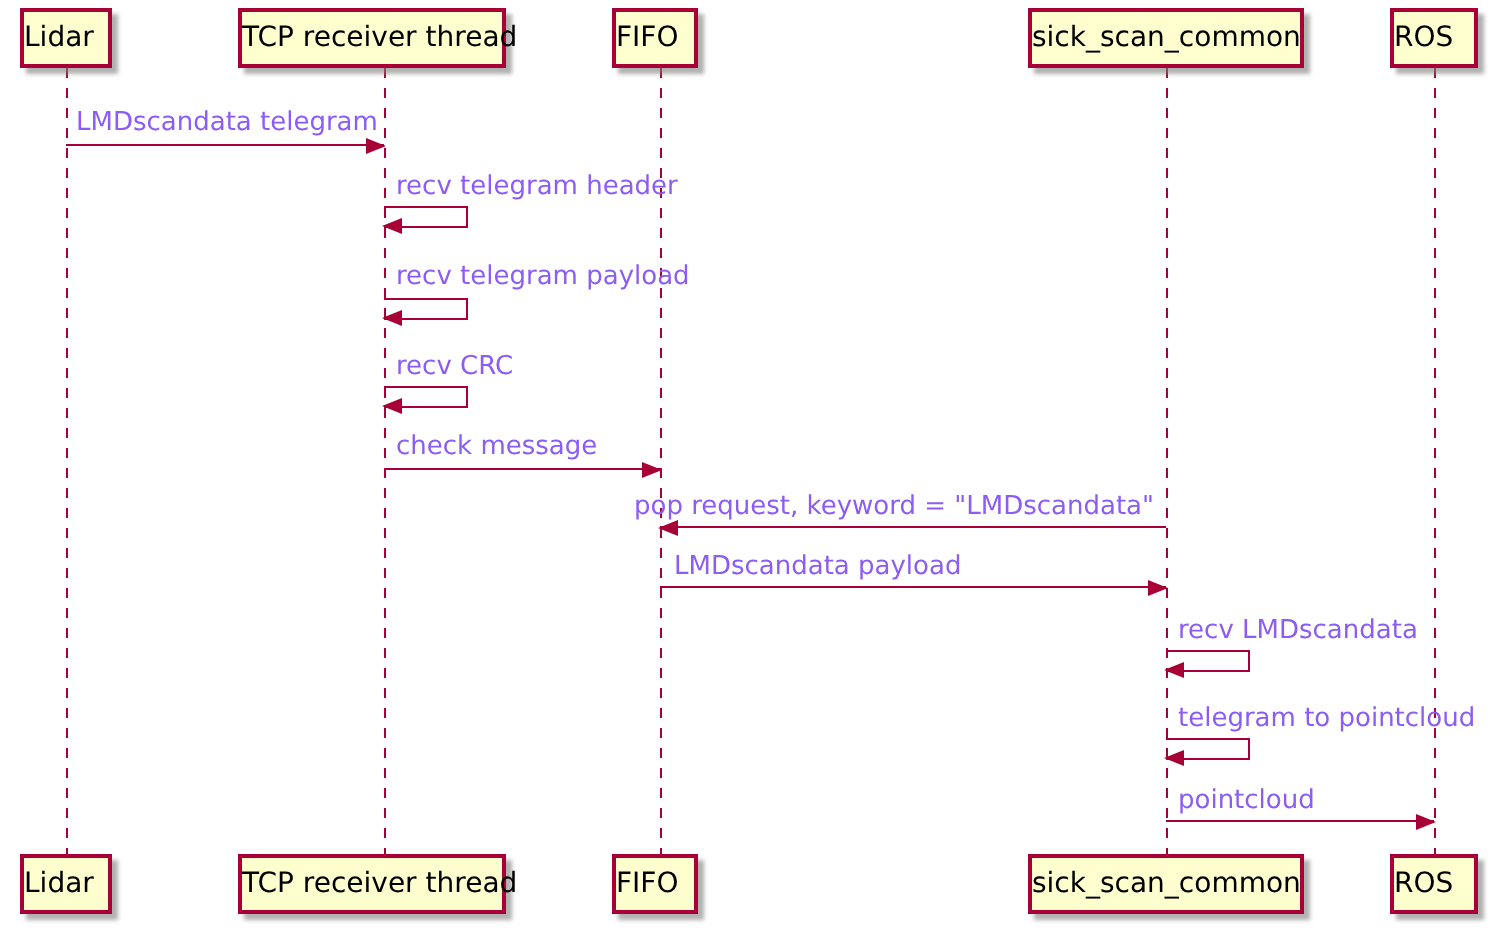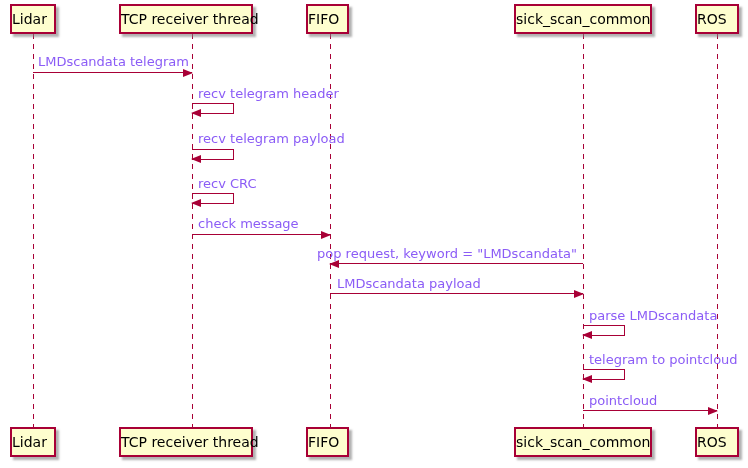--- a/index.html
+++ b/index.html
@@ -136,21 +136,21 @@
   <div class="msg-label lbl6">pop request, keyword = "LMDscandata"</div>
   <div class="arrow a6">
       <i class="head left"></i>
     </div>
 
   <div class="msg-label lbl7">LMDscandata payload</div>
   <div class="arrow a7">
       <i class="head right"></i>
     </div>
 
-  <div class="msg-label lbl8">parse LMDscandata</div>
+  <div class="msg-label lbl8">recv LMDscandata</div>
   <div class="selfmsg s8">
       <i class="head left"></i>
     </div>
 
   <div class="msg-label lbl9">telegram to pointcloud</div>
   <div class="selfmsg s9">
       <i class="head left"></i>
     </div>
 
   <div class="msg-label lbl10">pointcloud</div>

